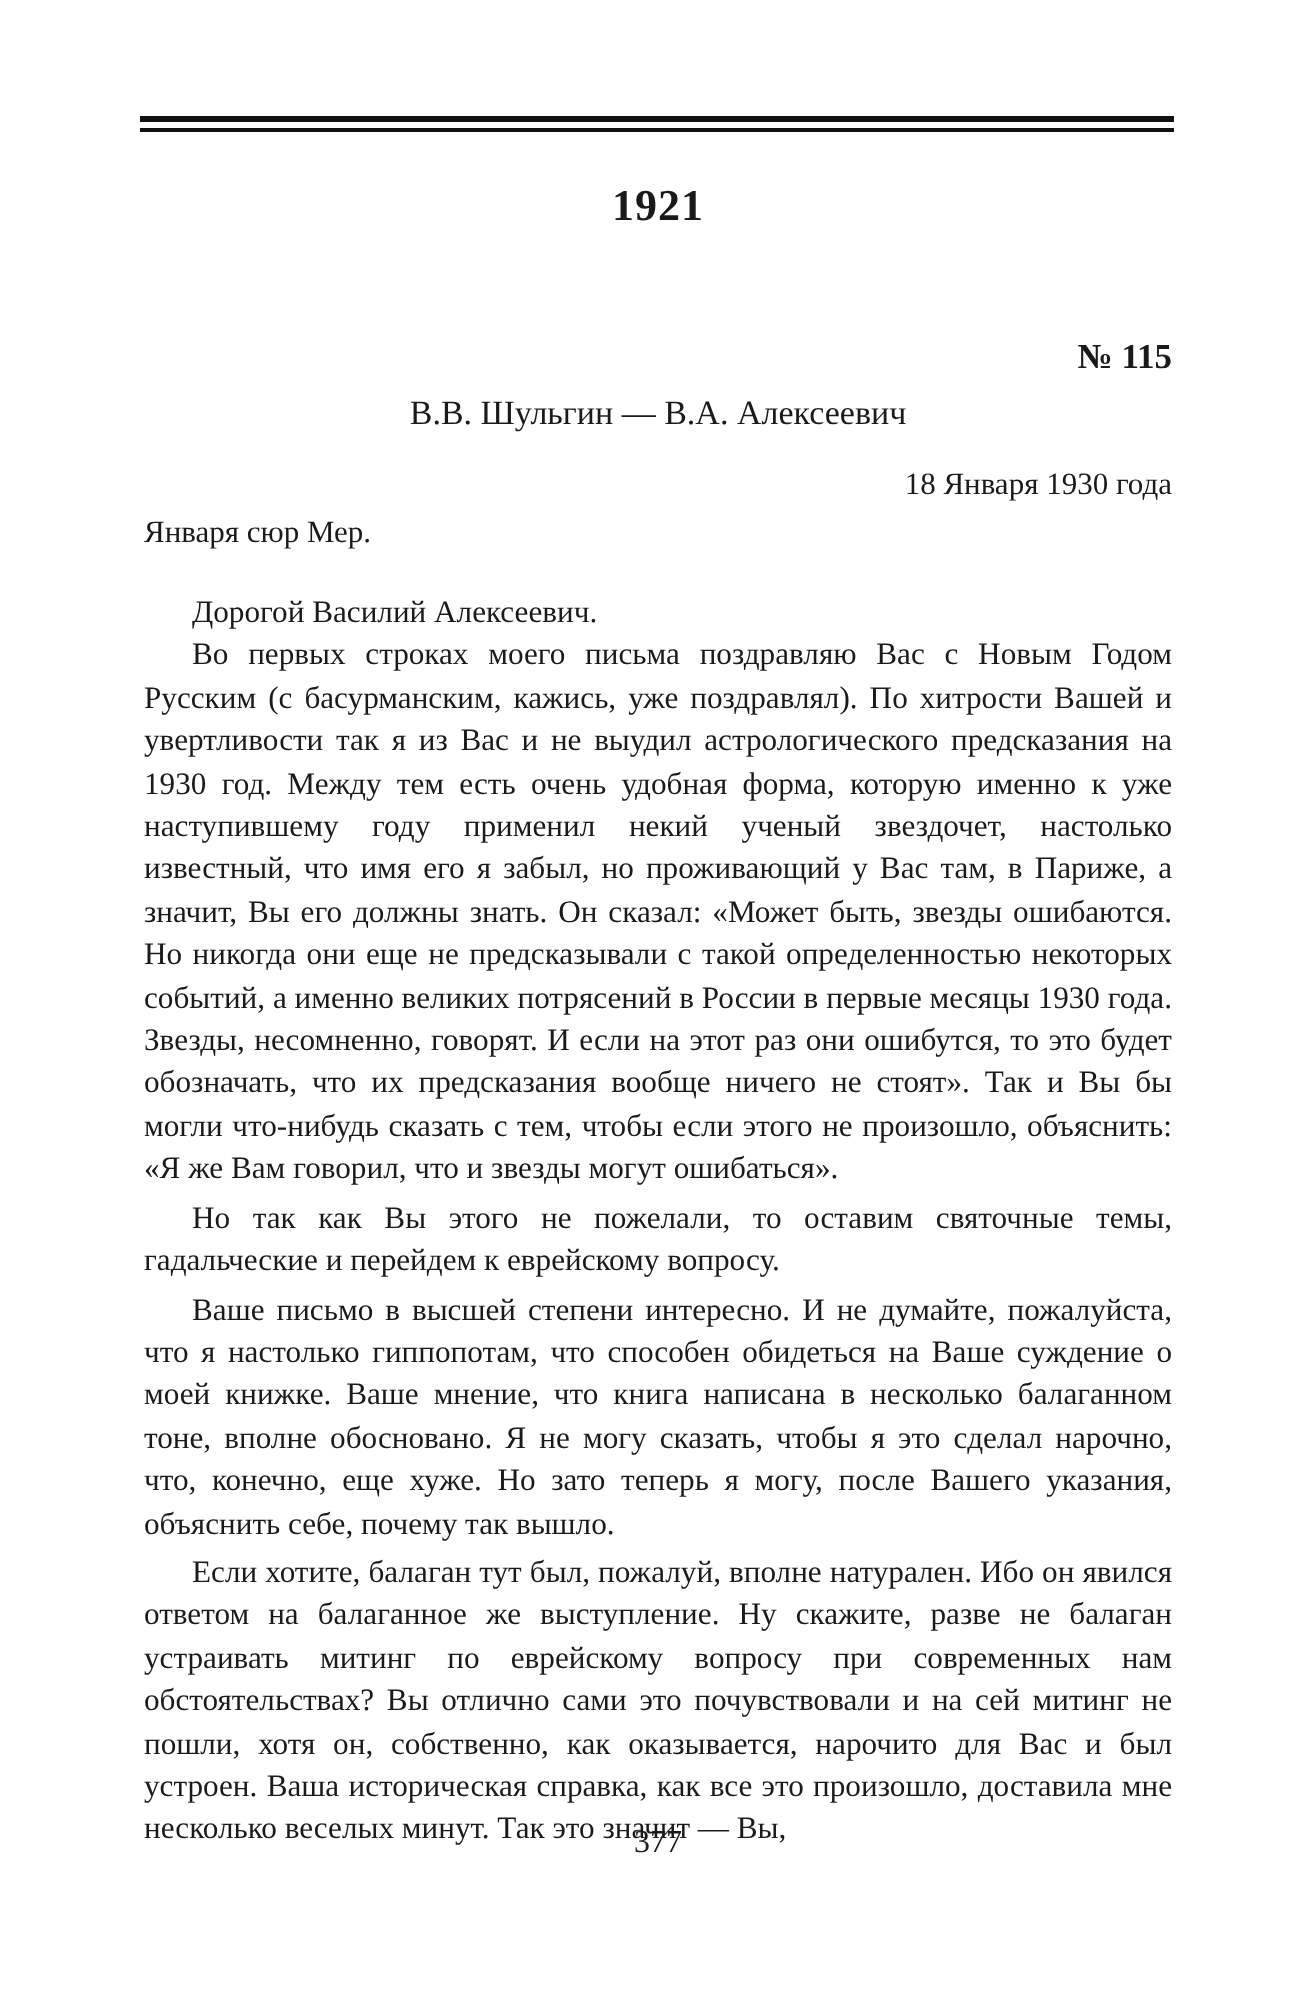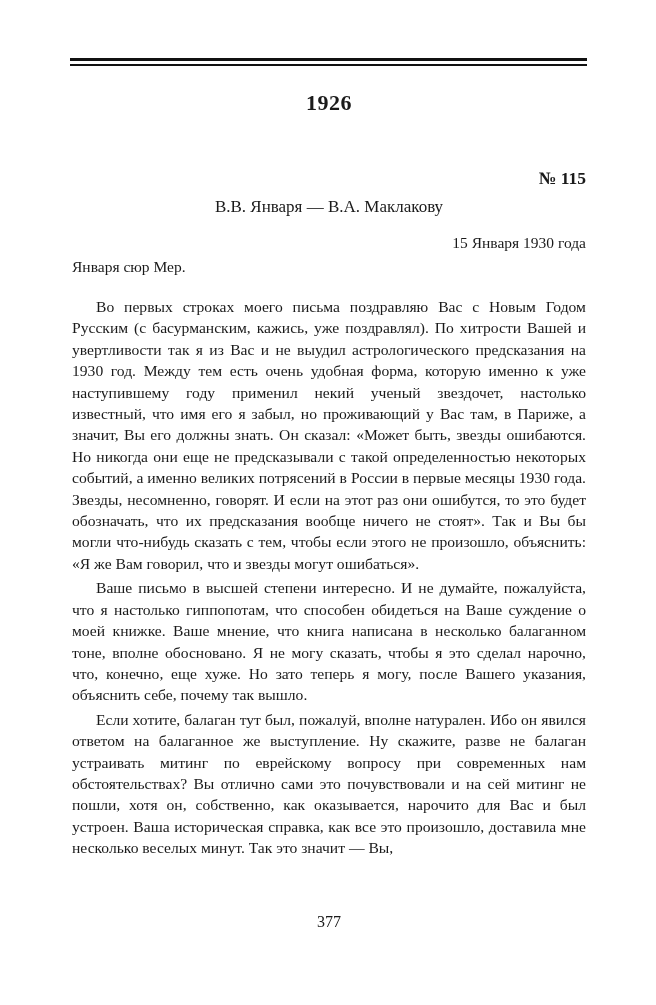--- a/index.html
+++ b/index.html
@@ -41,28 +41,30 @@
     font-size: 16px;
   }
 </style>
 </head>
 <body>
 
 <div class="page">
   <div class="rule-thick"></div>
   <div class="rule-thin"></div>
 
-  <div class="year">1926</div>
+  <div class="year">1921</div>
 
   <div class="docnum">№ 115</div>
-  <div class="subtitle">В.В. Января — В.А. Маклакову</div>
+  <div class="subtitle">В.В. Шульгин — В.А. Алексеевич</div>
 
-  <div class="date">15 Января 1930 года</div>
+  <div class="date">18 Января 1930 года</div>
   <div class="place">Января сюр Мер.</div>
 
   <div class="body">
+    <p class="greet">Дорогой Василий Алексеевич.</p>
     <p>Во первых строках моего письма поздравляю Вас с Новым Годом Русским (с басурманским, кажись, уже поздравлял). По хитрости Вашей и увертливости так я из Вас и не выудил астрологического предсказания на 1930 год. Между тем есть очень удобная форма, которую именно к уже наступившему году применил некий ученый звездочет, настолько известный, что имя его я забыл, но проживающий у Вас там, в Париже, а значит, Вы его должны знать. Он сказал: «Может быть, звезды ошибаются. Но никогда они еще не предсказывали с такой определенностью некоторых событий, а именно великих потрясений в России в первые месяцы 1930 года. Звезды, несомненно, говорят. И если на этот раз они ошибутся, то это будет обозначать, что их предсказания вообще ничего не стоят». Так и Вы бы могли что-нибудь сказать с тем, чтобы если этого не произошло, объяснить: «Я же Вам говорил, что и звезды могут ошибаться».</p>
+    <p class="gap">Но так как Вы этого не пожелали, то оставим святочные темы, гадальческие и перейдем к еврейскому вопросу.</p>
     <p class="gap">Ваше письмо в высшей степени интересно. И не думайте, пожалуйста, что я настолько гиппопотам, что способен обидеться на Ваше суждение о моей книжке. Ваше мнение, что книга написана в несколько балаганном тоне, вполне обосновано. Я не могу сказать, чтобы я это сделал нарочно, что, конечно, еще хуже. Но зато теперь я могу, после Вашего указания, объяснить себе, почему так вышло.</p>
     <p class="gap">Если хотите, балаган тут был, пожалуй, вполне натурален. Ибо он явился ответом на балаганное же выступление. Ну скажите, разве не балаган устраивать митинг по еврейскому вопросу при современных нам обстоятельствах? Вы отлично сами это почувствовали и на сей митинг не пошли, хотя он, собственно, как оказывается, нарочито для Вас и был устроен. Ваша историческая справка, как все это произошло, доставила мне несколько веселых минут. Так это значит — Вы,</p>
   </div>
 
   <div class="pagenum">377</div>
 </div>
 
 </body></html>

